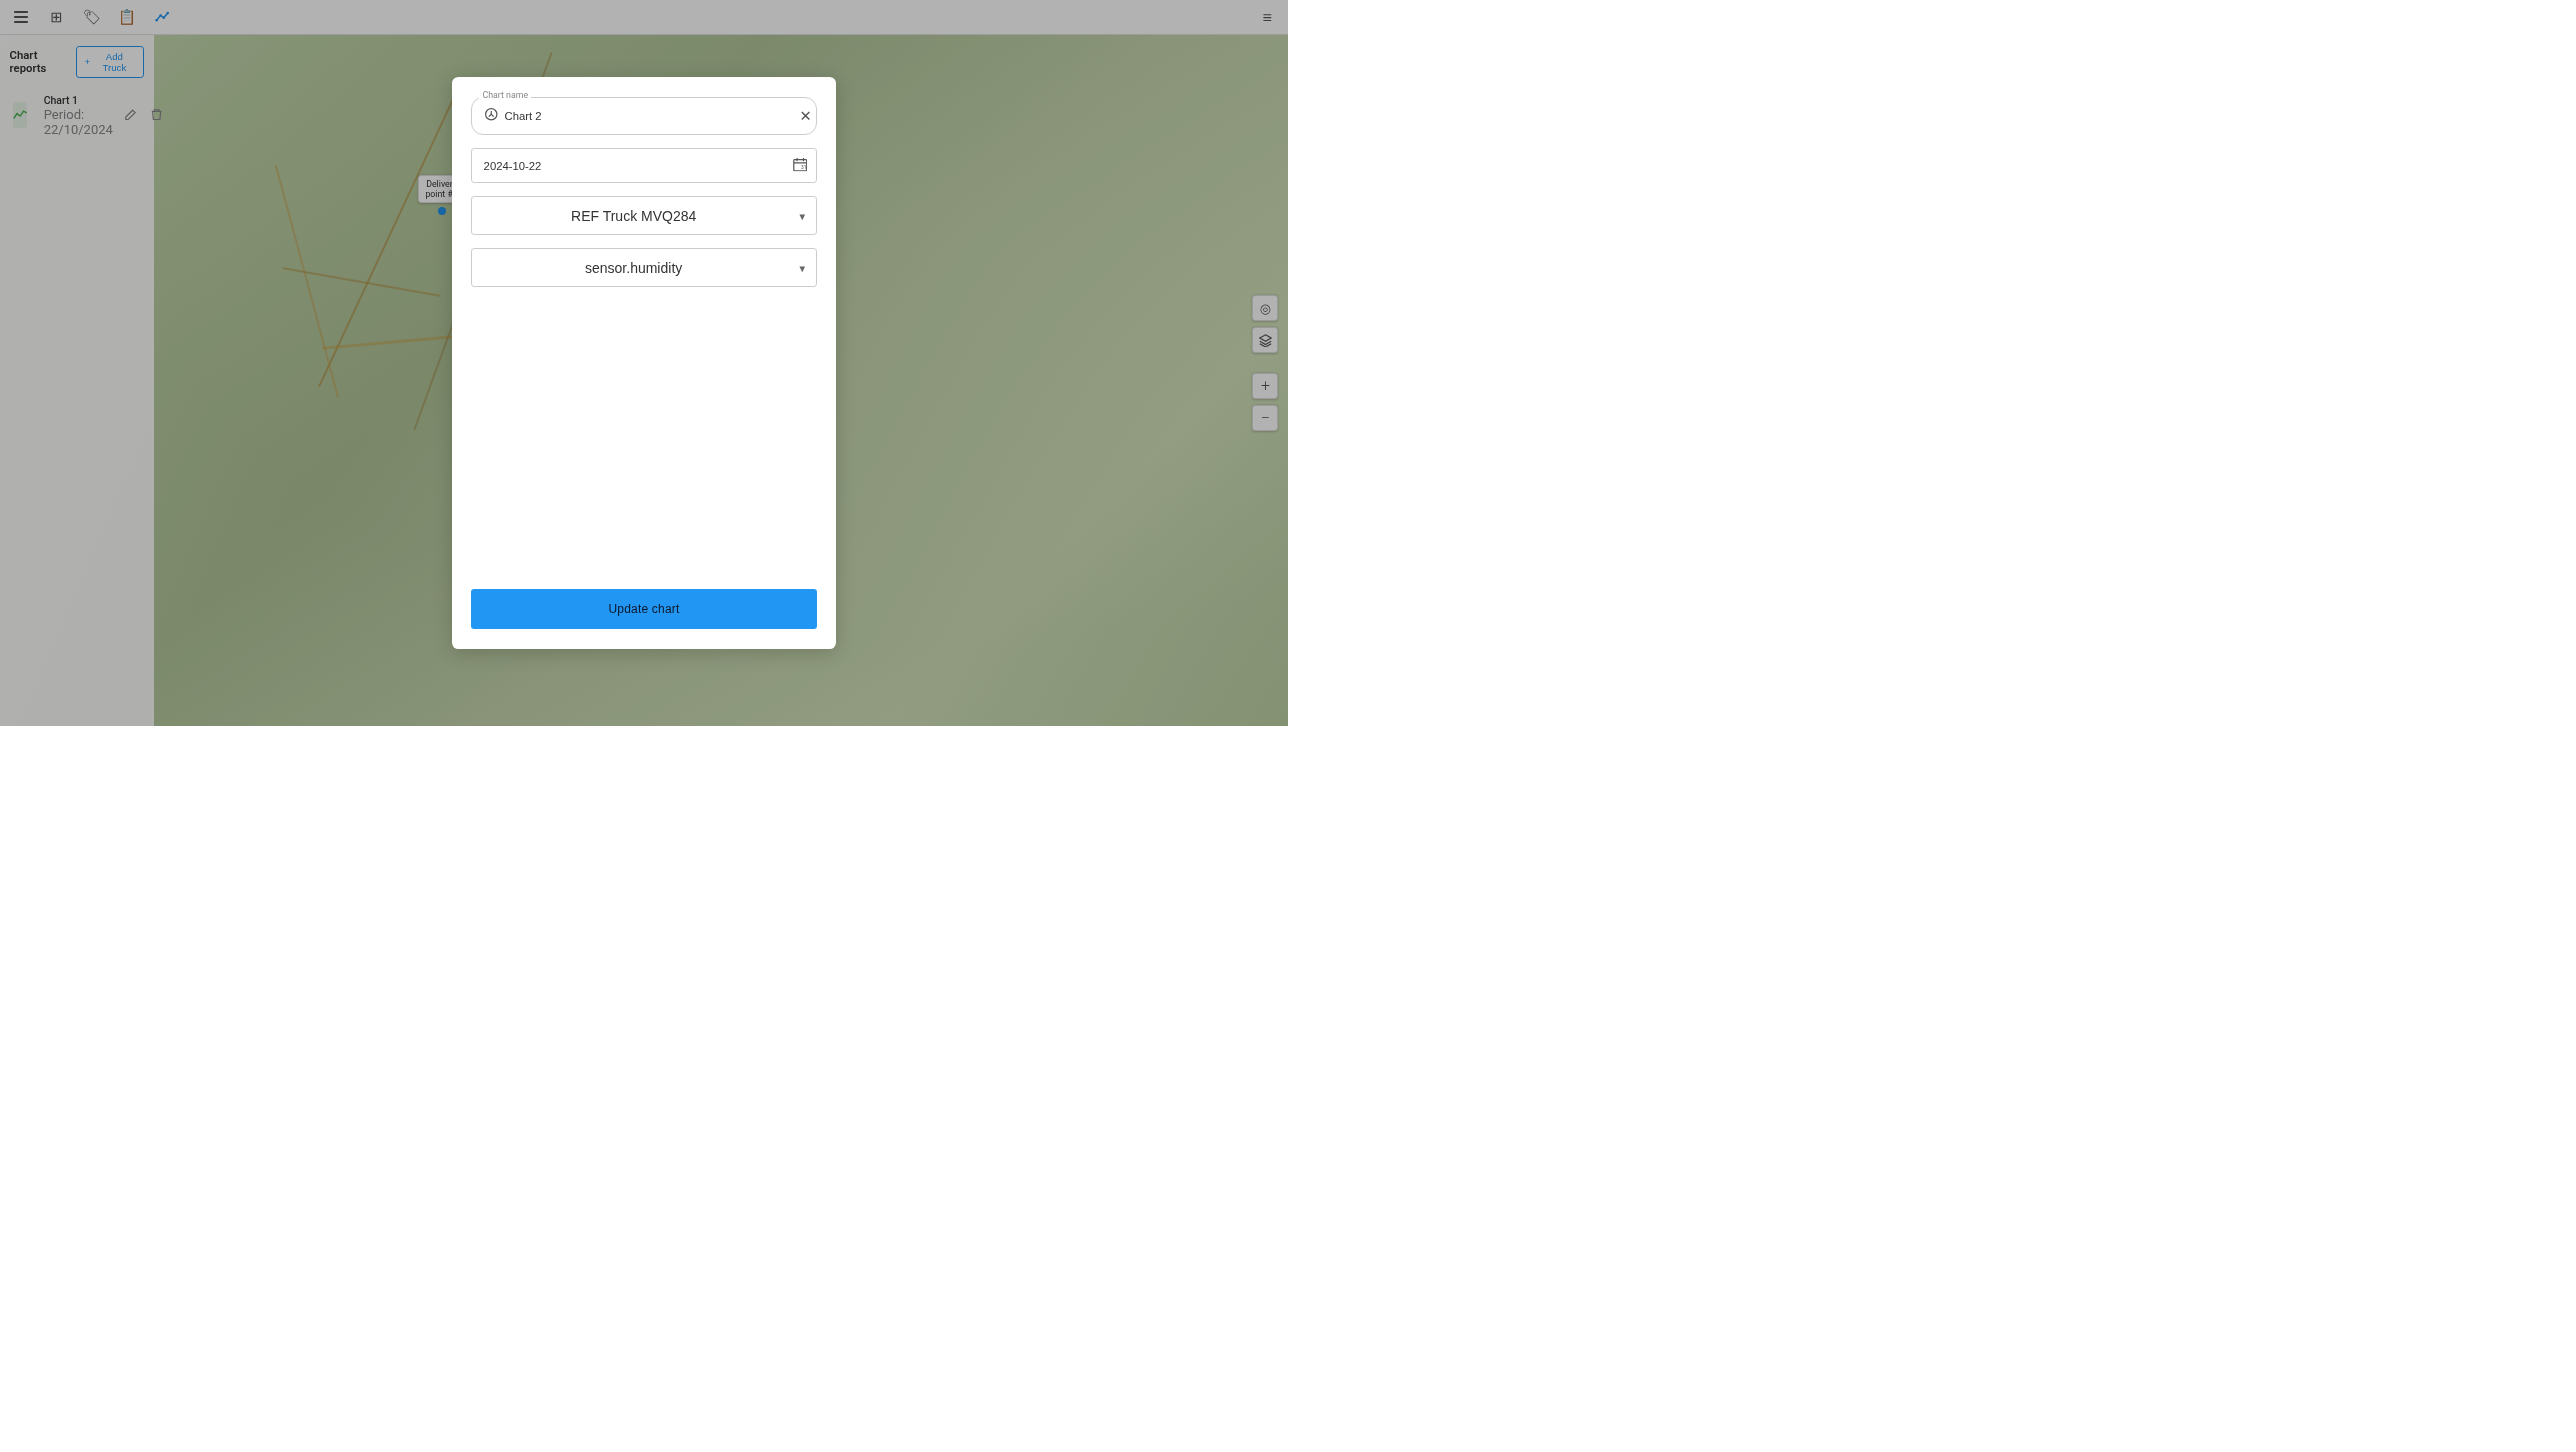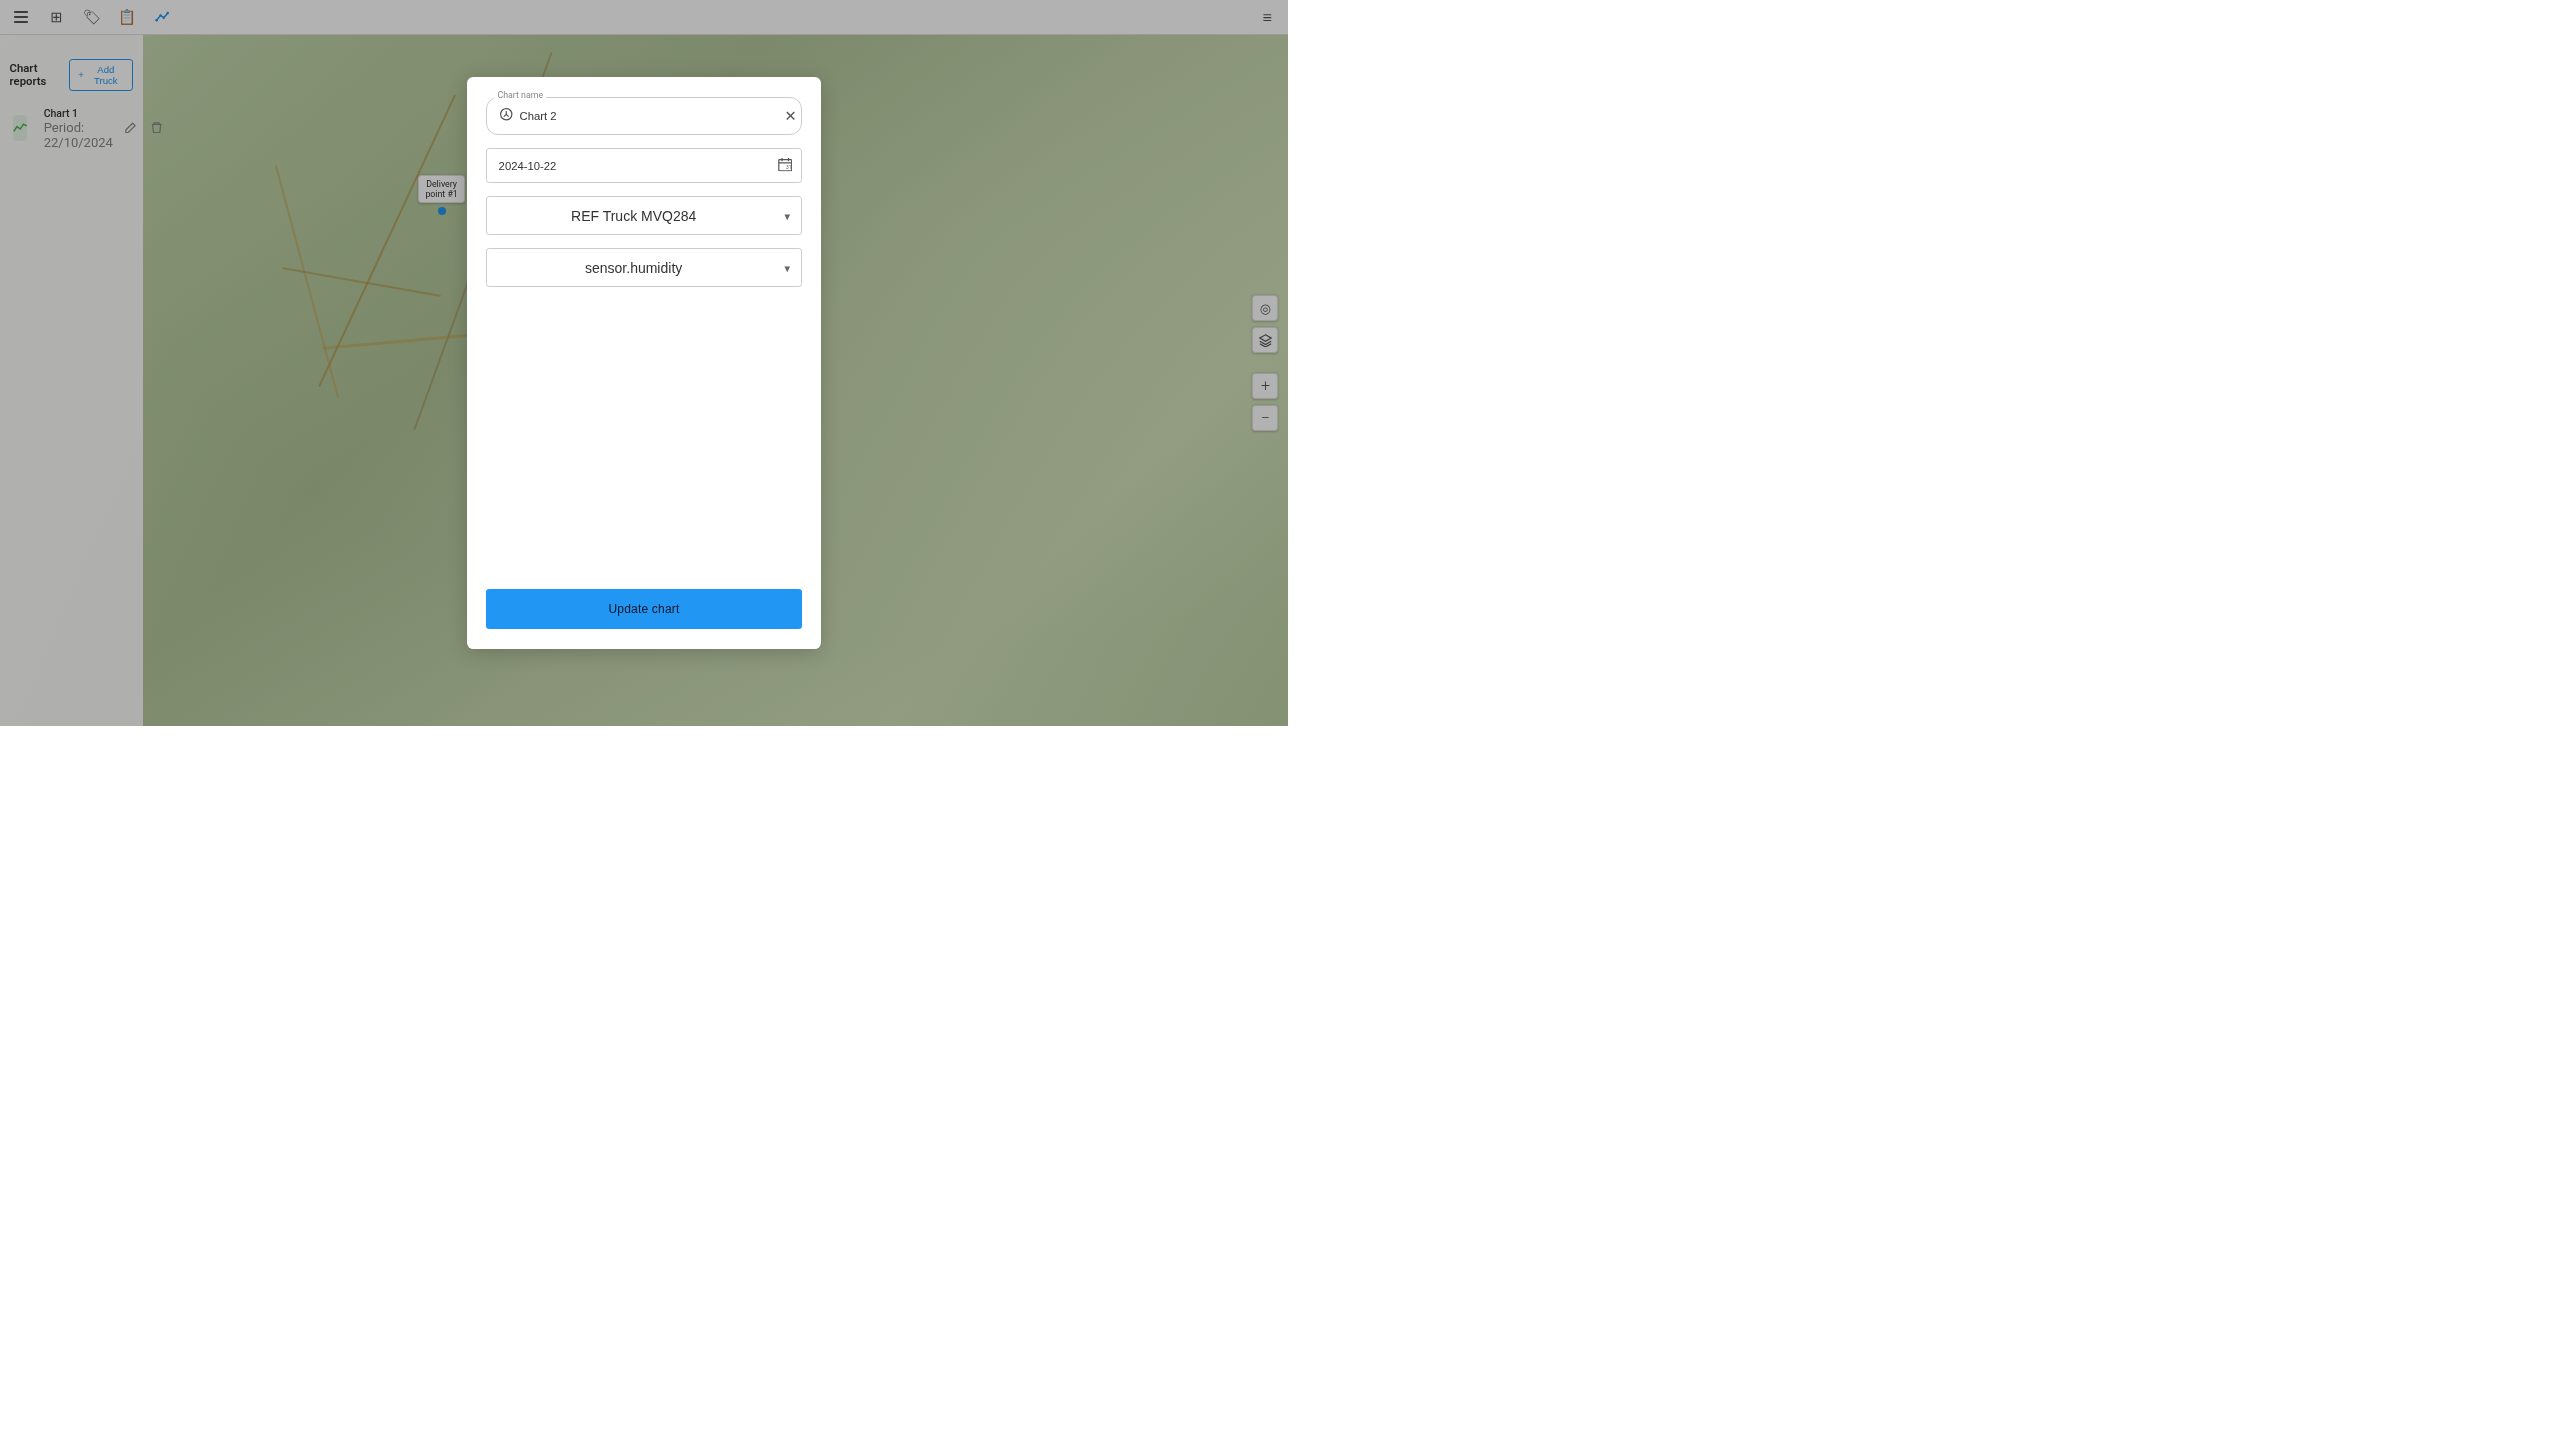--- a/index.html
+++ b/index.html
@@ -33,23 +33,23 @@
       position: absolute;
       inset: 0;
       background:
         linear-gradient(135deg, #d4e8c0 0%, #c0d4a8 20%, #b0c498 40%, #c8d8b0 60%, #d8e8c0 80%, #c0d4a8 100%);
       opacity: 0.8;
     }
 
     
     .left-panel {
       position: absolute;
-      top: 14px;
+      top: 1px;
       left: 0;
-      width: 143px;
+      width: 154px;
       height: 100%;
       background: rgba(255,255,255,0.95);
       z-index: 10;
       display: flex;
       flex-direction: column;
     }
 
     
     .top-nav {
       position: absolute;
@@ -250,21 +250,21 @@
       background: rgba(0,0,0,0.3);
       z-index: 100;
       display: flex;
       align-items: center;
       justify-content: center;
     }
 
     .modal {
       background: white;
       border-radius: 6.4px;
-      width: 354px;
+      width: 384px;
       max-height: 659px;
       box-shadow: 0 3.2px 19.3px rgba(0,0,0,0.18);
       display: flex;
       flex-direction: column;
       overflow: hidden;
     }
 
     .modal-body {
       padding: 19.3px 19.3px 0 19.3px;
       flex: 1;

